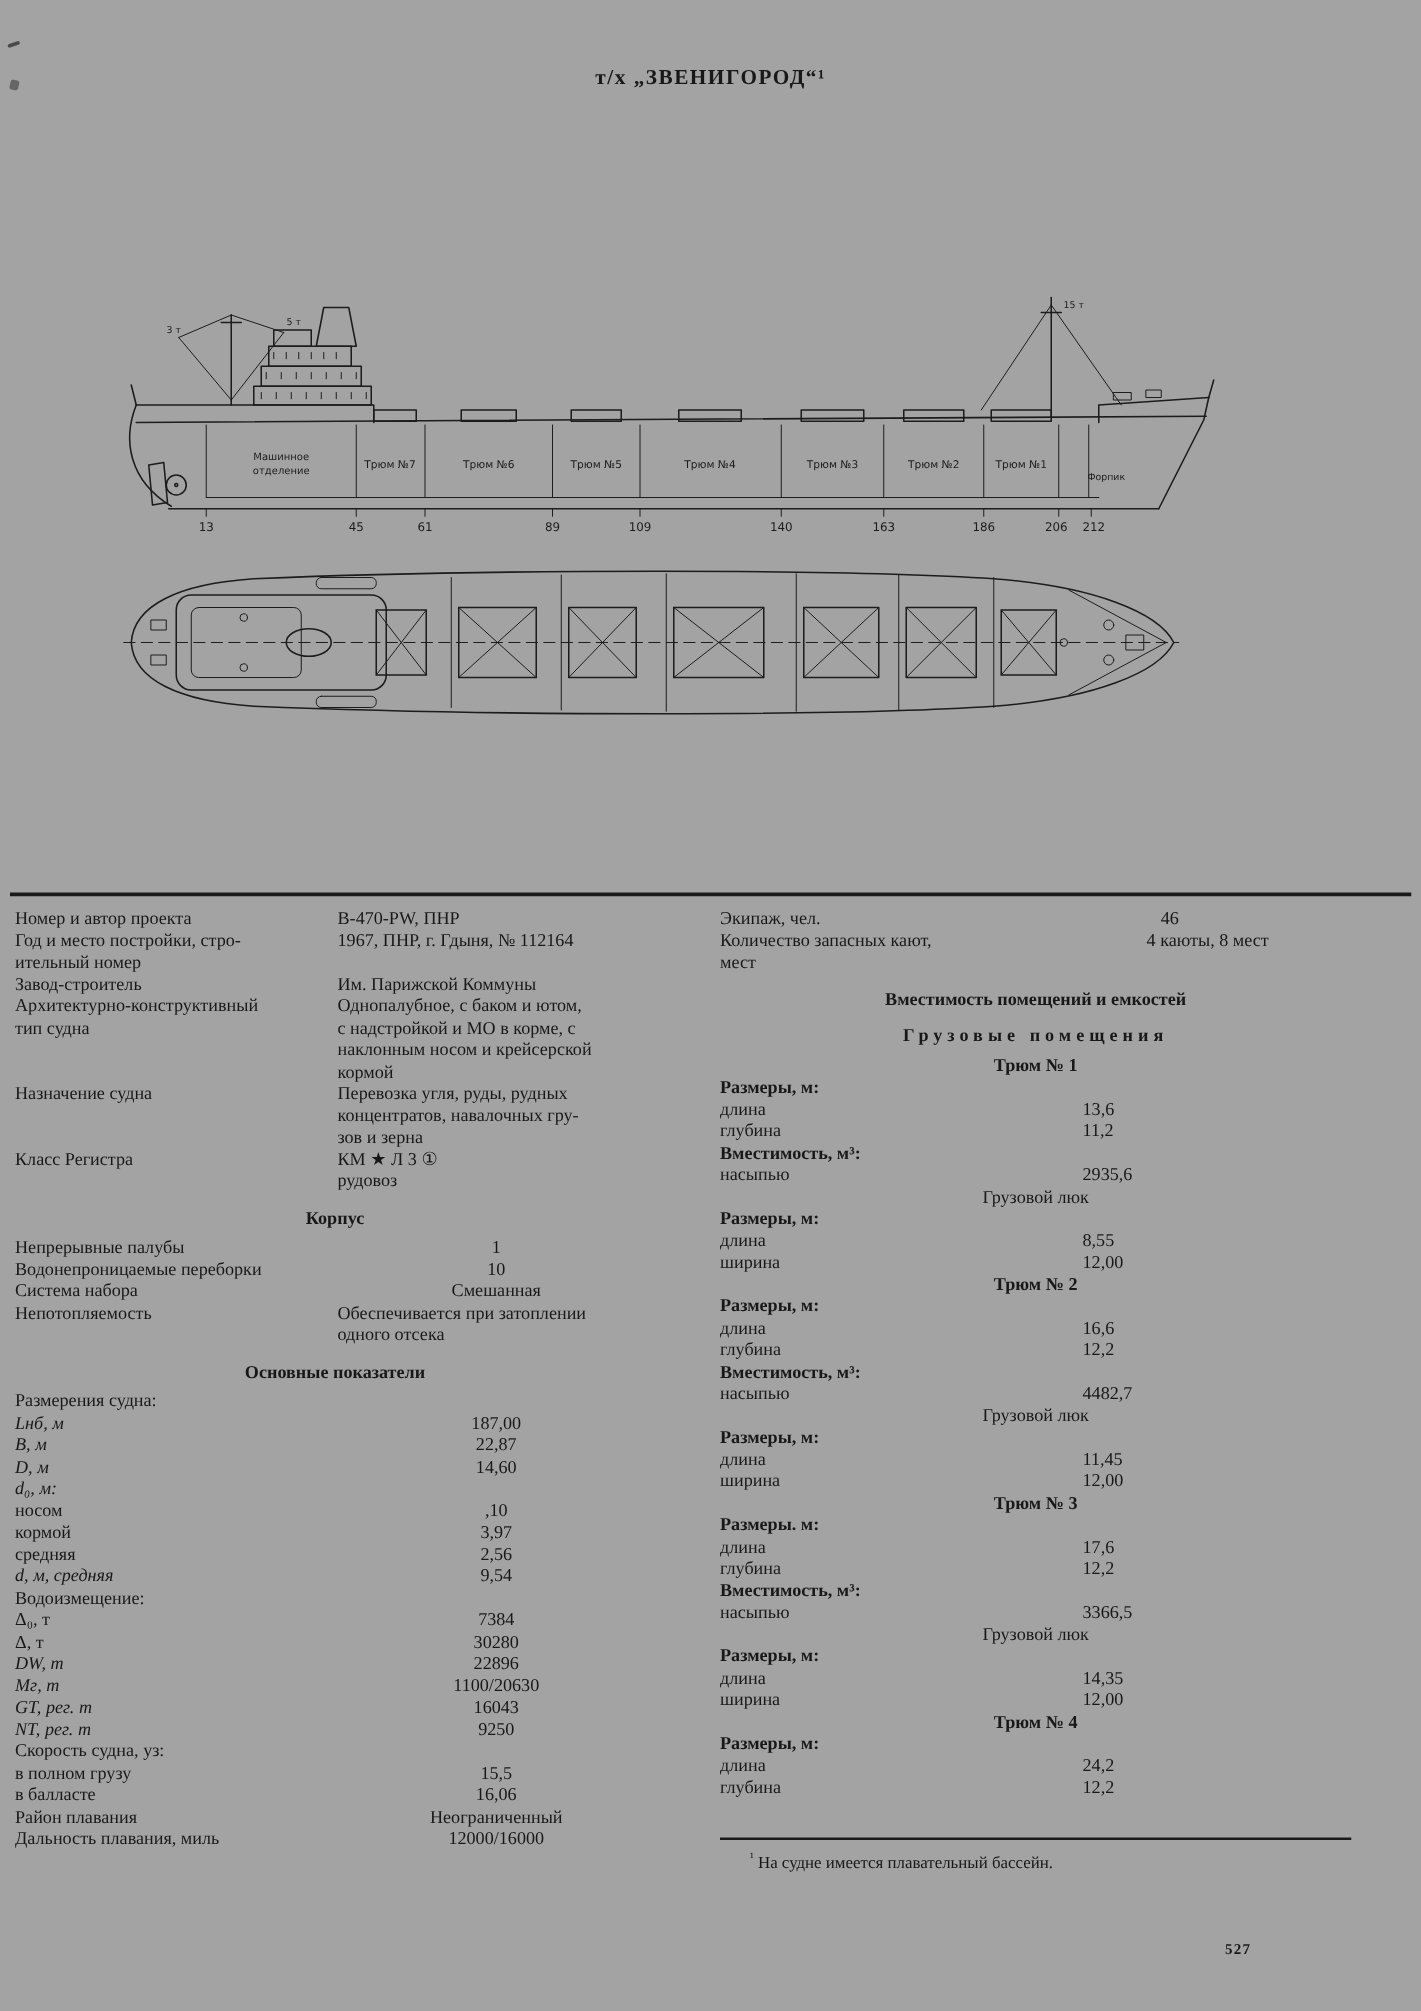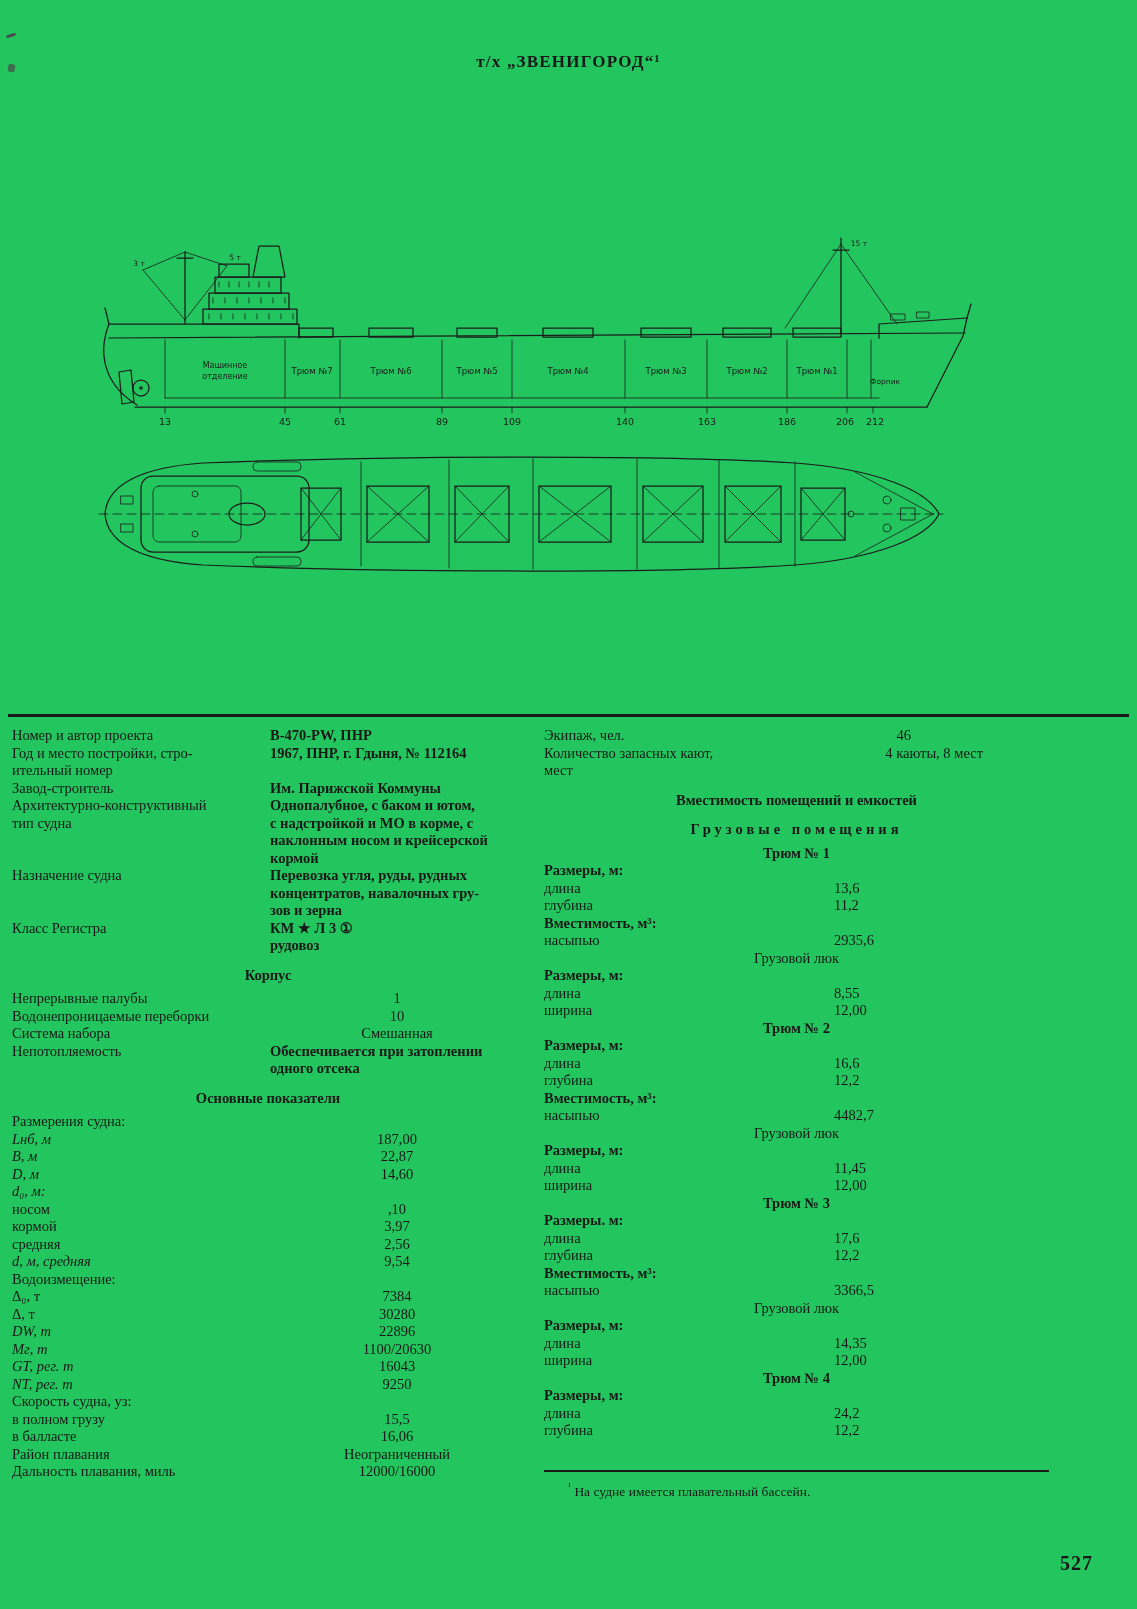--- a/index.html
+++ b/index.html
@@ -1,19 +1,19 @@
 <!DOCTYPE html>
 <html><head>
 <meta charset="utf-8">
 <style>
   * { margin:0; padding:0; box-sizing:border-box; }
   html,body { background:#d9d9d4; }
   .page {
     position:relative; width:1137px; height:1609px; margin:0 auto;
-    background:#22c55e; color:#181818; overflow:hidden;
+    background:#a3a3a3; color:#181818; overflow:hidden;
     font-family:"Liberation Serif","DejaVu Serif",serif;
   }
   .artifact { position:absolute; background:#4a4a4a; border-radius:2px; }
   .a1 { left:6px; top:34px; width:10px; height:3px; transform:rotate(-18deg); }
   .a2 { left:8px; top:64px; width:7px; height:8px; transform:rotate(12deg); opacity:.7; }
   .title {
     position:absolute; top:52px; left:0; width:100%; text-align:center;
     font-weight:bold; font-size:17px; letter-spacing:1.2px;
   }
   .drawing { position:absolute; left:0; top:0; width:1137px; height:600px; }
@@ -23,45 +23,45 @@
     stroke:#1c1c1c; fill:none; stroke-width:1.25; stroke-linecap:round; stroke-linejoin:round;
   }
   .ln .thin { stroke-width:0.8; }
   .dlab  { font:8.5px "DejaVu Sans",sans-serif; fill:#1c1c1c; }
   .dsm   { font:8px "DejaVu Sans",sans-serif; fill:#1c1c1c; }
   .dtiny { font:7.5px "DejaVu Sans",sans-serif; fill:#1c1c1c; }
   .dnum  { font:9.5px "DejaVu Sans",sans-serif; fill:#1c1c1c; }
   .main-rule { position:absolute; top:714px; left:8px; width:1121px; height:3px; background:#1a1a1a; }
   .columns { position:absolute; top:727px; left:12px; width:1113px; display:flex; font-size:14.5px; }
   .col-left { width:512px; }
-  .col-right-wrap { width:505px; margin-left:20px; }
+  .col-right-wrap { width:505px; margin-left:52px; }
   .row { display:flex; align-items:flex-start; line-height:17.5px; }
   .lab, .val { white-space:pre-line; }
   .col-left .lab { flex:0 0 258px;font-family:Liberation Serif, serif; }
   .col-left .val { flex:1; }
   .col-left .val.num  { text-align:center; }
-  .col-left .val.text { text-align:left;font-weight:bold; }
+  .col-left .val.text { text-align:left; }
   .col-right .lab { flex:0 0 290px; }
   .col-right .val { flex:1;font-family:Liberation Serif, serif; }
   .col-right .val.num  { text-align:left; padding-right:30px; }
   .col-right .val.mid  { text-align:right; padding-right:138px; }
   .col-right .val.mid2 { text-align:right; padding-right:66px; }
   .lab.em { font-style:italic; }
   .lab.b, .center-label.b { font-weight:bold; }
   .section-heading {
     text-align:center; font-weight:bold; line-height:17.5px; margin:12px 0 6px;
   }
   .section-heading.spaced { letter-spacing:4px; }
   .center-label { text-align:center; line-height:17.5px; }
   .footnote-rule { width:100%; height:2px; background:#1a1a1a; margin:30px 0 6px; }
   .footnote { font-size:13.5px; line-height:17px; padding-left:24px; }
   .footnote sup { font-size:10px; }
   .page-number {
-    position:absolute; top:1552px; left:1060px;
-    font-weight:bold; font-size:20px; letter-spacing:1px;
+    position:absolute; top:1552px; left:980px;
+    font-weight:bold; font-size:12px; letter-spacing:1px;
   }
 </style>
 </head>
 <body>
 
 <div class="page">
 
   <div class="artifact a1"></div>
   <div class="artifact a2"></div>
 

